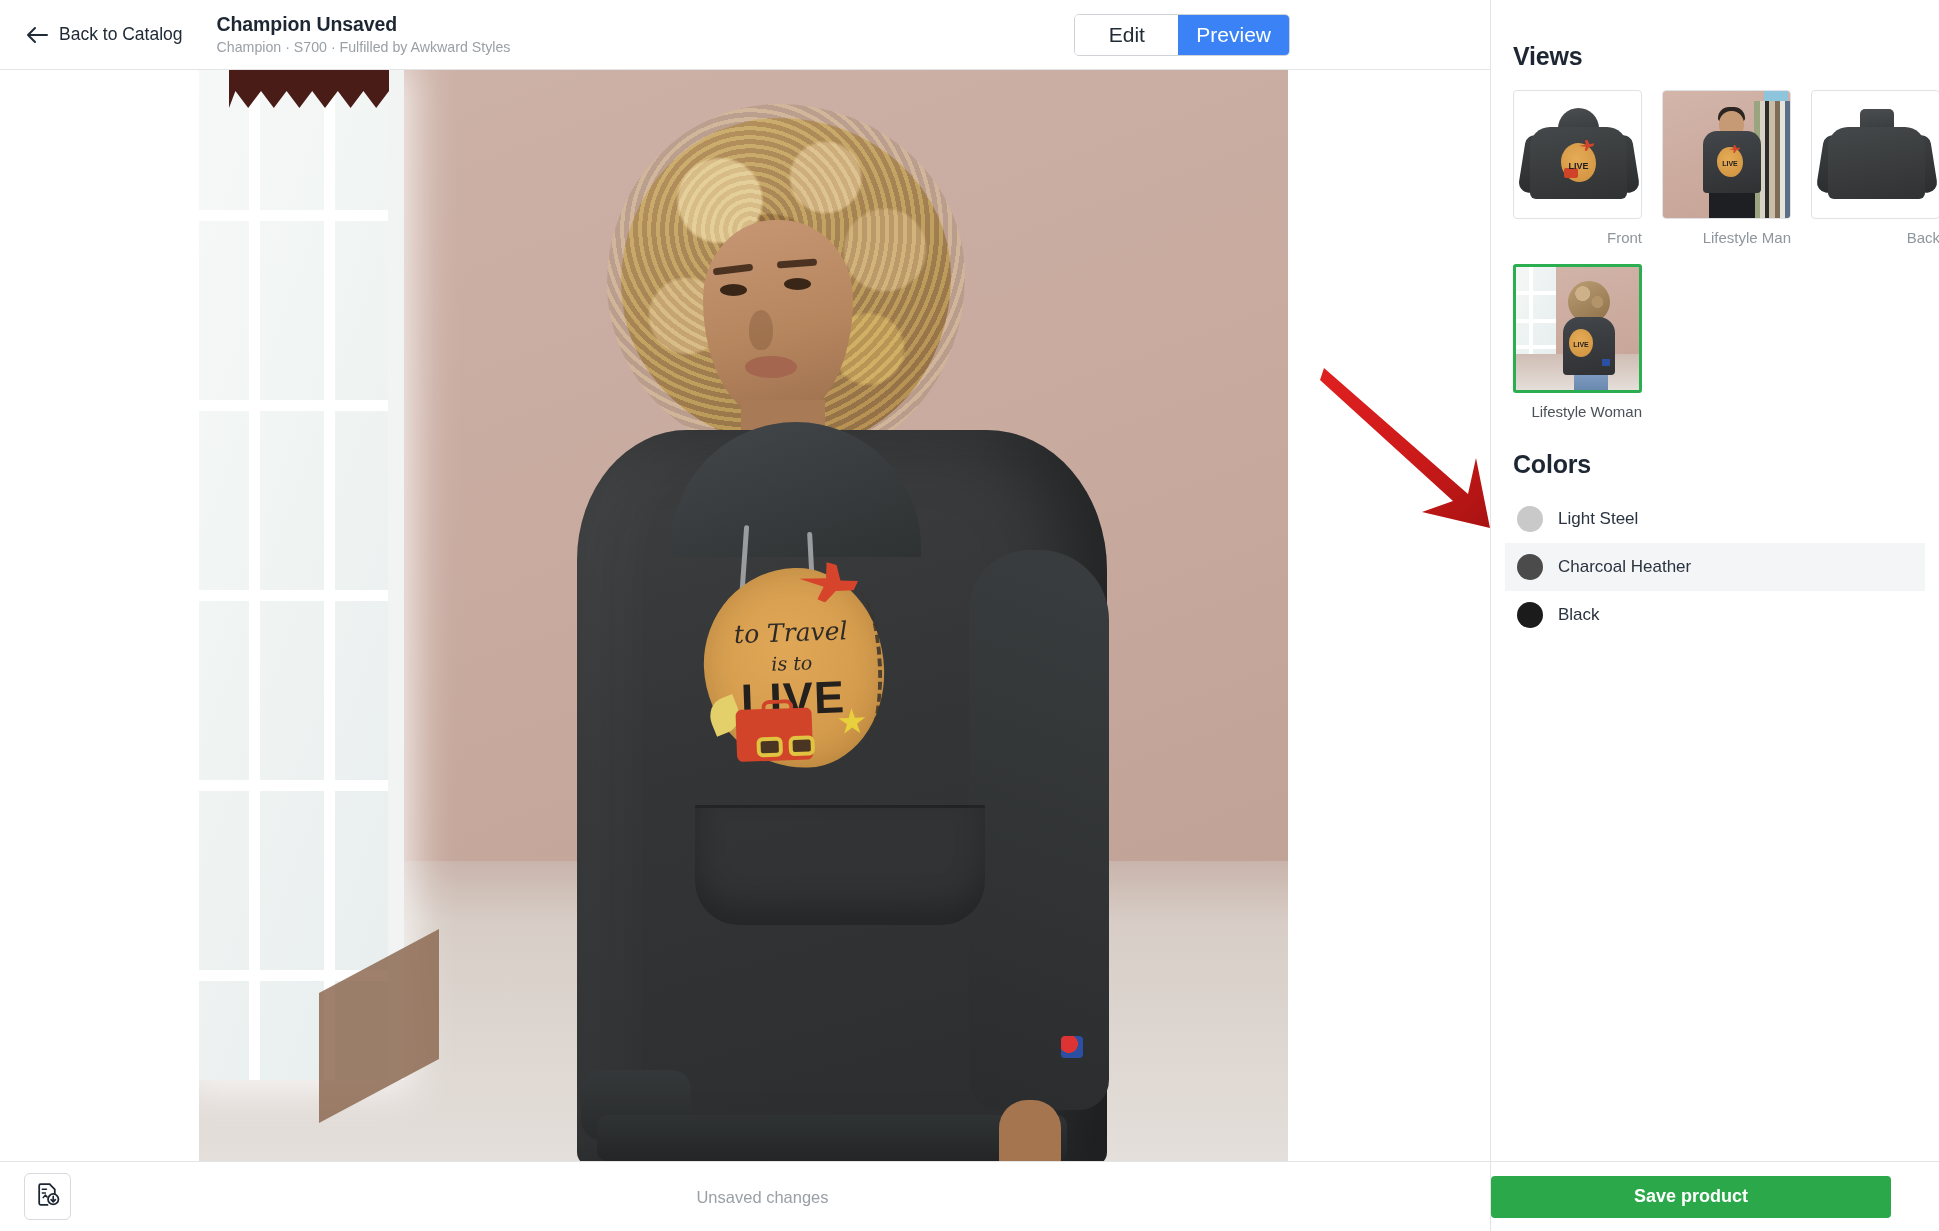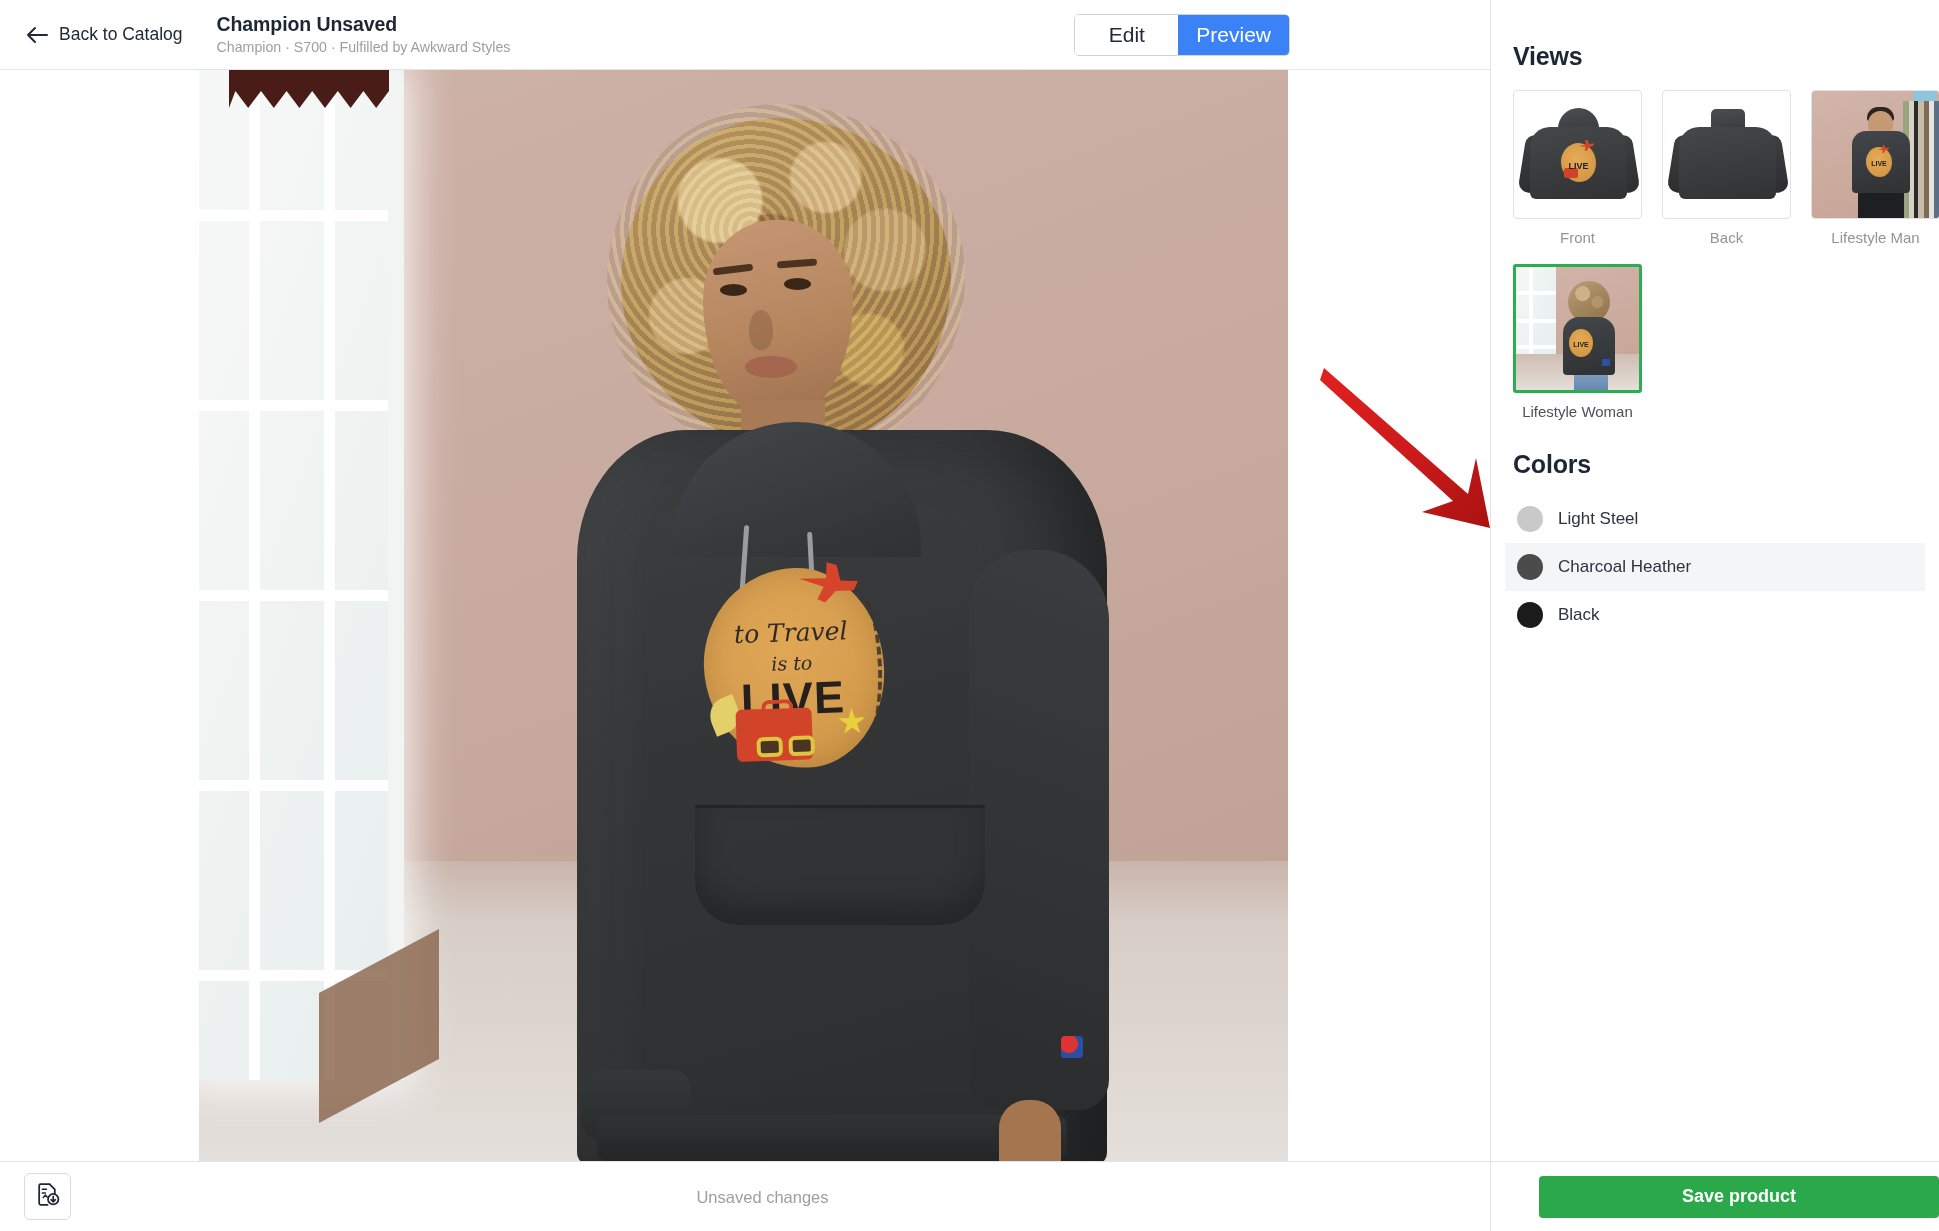--- a/index.html
+++ b/index.html
@@ -445,21 +445,21 @@
     background: #ffffff;
     overflow: hidden;
     position: relative;
     cursor: pointer;
   }
   .view-thumb.selected {
     border: 3px solid #2aae4f;
     border-radius: 3px;
   }
   .view-label {
-    text-align: center;
+    text-align: right;
     font-size: 15px;
     color: #8e959c;
     margin-top: 10px;
   }
   .view-label.sel { color: #4a5158; }
   .views-row2 { margin-top: 18px; }
 
   
   .mini { position:absolute; inset:0; }
   .mini-hoodie-body {
@@ -586,21 +586,21 @@
   .color-row.selected { background: #f4f5f6; }
   .swatch {
     width: 26px; height: 26px; border-radius: 50%;
     flex: 0 0 26px;
   }
   .color-name { font-size: 17px; color: #2a3340; }
 
   .sidebar-footer {
     flex: 0 0 70px;
     border-top: 1px solid #e3e4e6;
-    display: flex; align-items: center; justify-content: flex-end;
+    display: flex; align-items: center; justify-content: flex-start;
   }
   .save-btn {
     width: 400px; height: 42px;
     background: #2aa84a;
     color: #ffffff;
     font-size: 18px;
     font-weight: bold;
     border: none;
     border-radius: 4px;
     cursor: pointer;
@@ -746,47 +746,47 @@
                   <i class="sc"></i>
                   <b>LIVE</b>
                 </div>
             </div>
           </div>
           <div class="view-label">Front</div>
         </div>
 
         <div class="view-cell">
           <div class="view-thumb">
-            <div class="mini">
-              <div class="mini-sleeve-l"></div>
-              <div class="mini-sleeve-r"></div>
-              <div class="mini-hood back"></div>
-              <div class="mini-hoodie-body"></div>
-            </div>
-          </div>
-          <div class="view-label">Back</div>
-        </div>
-
-        <div class="view-cell">
-          <div class="view-thumb">
             <div class="mini-photo">
               <div class="ph-wall"></div>
               <div class="ph-sky"></div>
               <div class="ph-boards"></div>
               <div class="ph-man-hair"></div>
               <div class="ph-man-head"></div>
               <div class="ph-man-legs"></div>
               <div class="ph-man-body"></div>
               <div class="mini-design" style="left:54px;top:56px;width:26px;height:30px;">
                 <i class="pl" style="left:12px;top:-2px;width:11px;height:8px;"></i>
                 <b style="top:13px;font-size:7px;">LIVE</b>
               </div>
             </div>
           </div>
           <div class="view-label">Lifestyle Man</div>
+        </div>
+
+        <div class="view-cell">
+          <div class="view-thumb">
+            <div class="mini">
+              <div class="mini-sleeve-l"></div>
+              <div class="mini-sleeve-r"></div>
+              <div class="mini-hood back"></div>
+              <div class="mini-hoodie-body"></div>
+            </div>
+          </div>
+          <div class="view-label">Back</div>
         </div>
       </div>
 
       <div class="views-row2">
         <div class="view-cell">
           <div class="view-thumb selected">
             <div class="mini-photo">
               <div class="ph-wall"></div>
               <div class="ph-w-window">
                 <i style="left:13px;top:0;width:4px;bottom:0;"></i>

